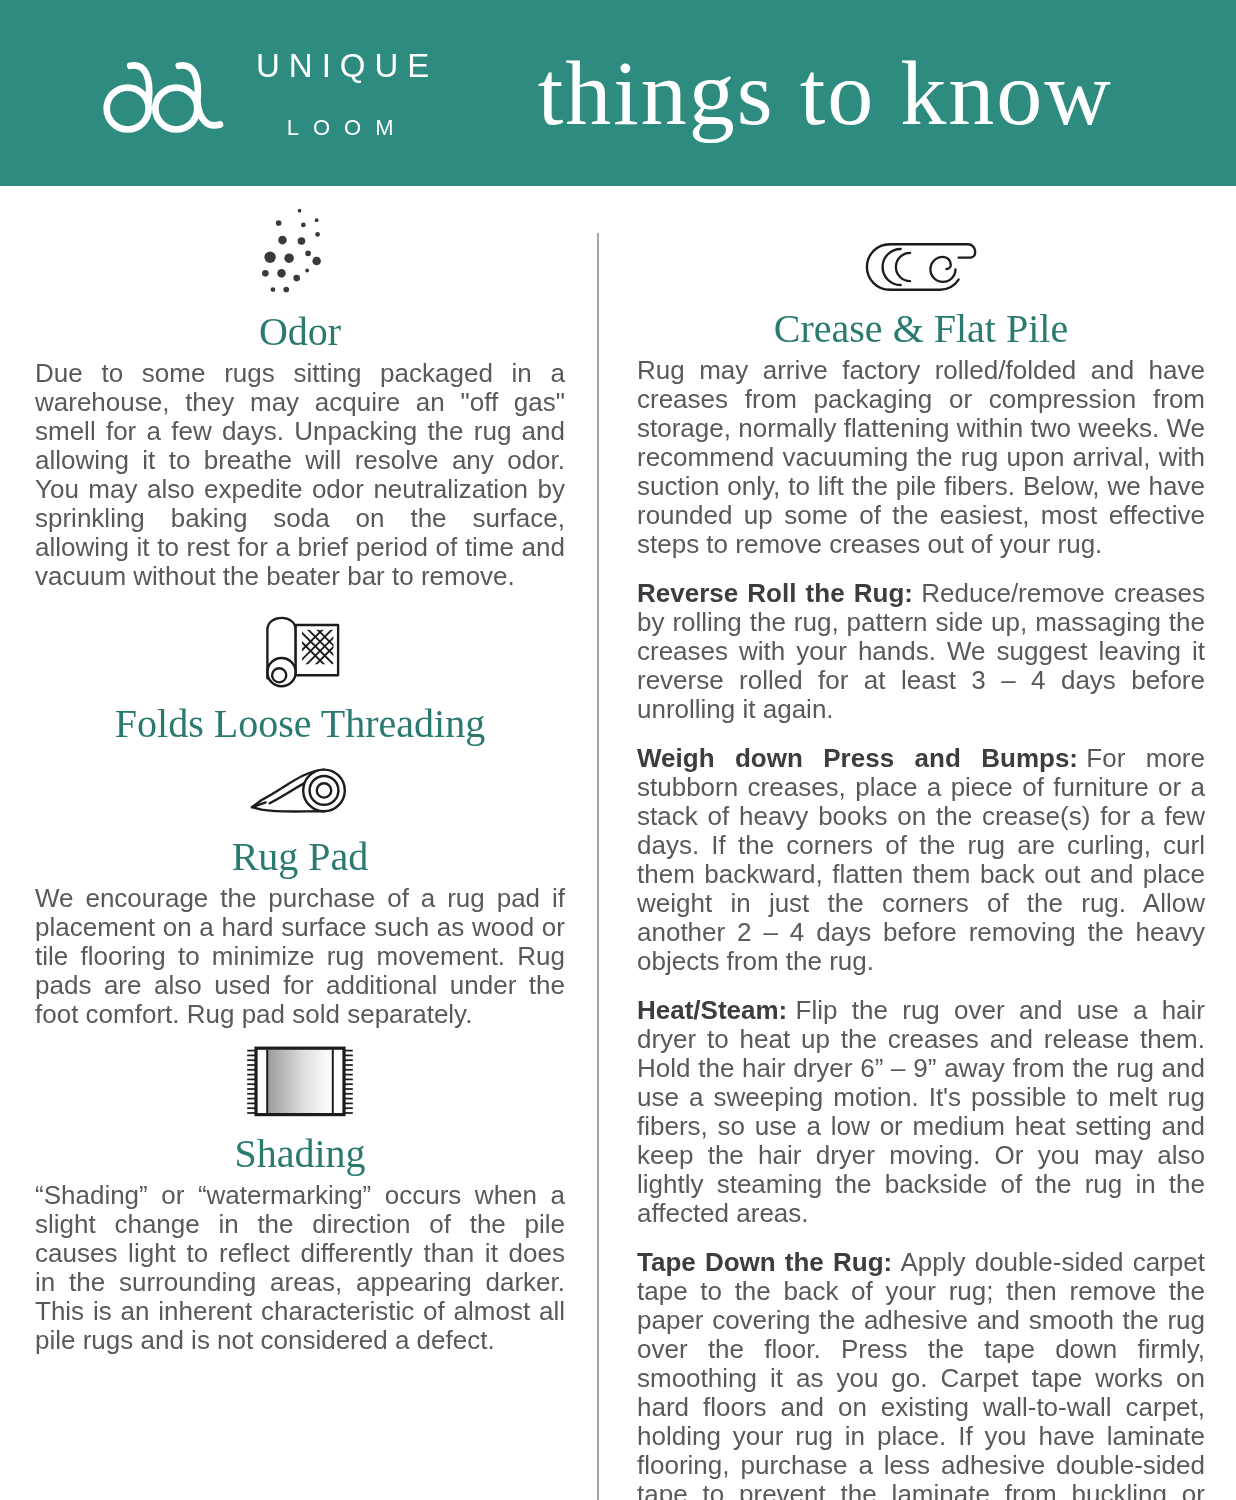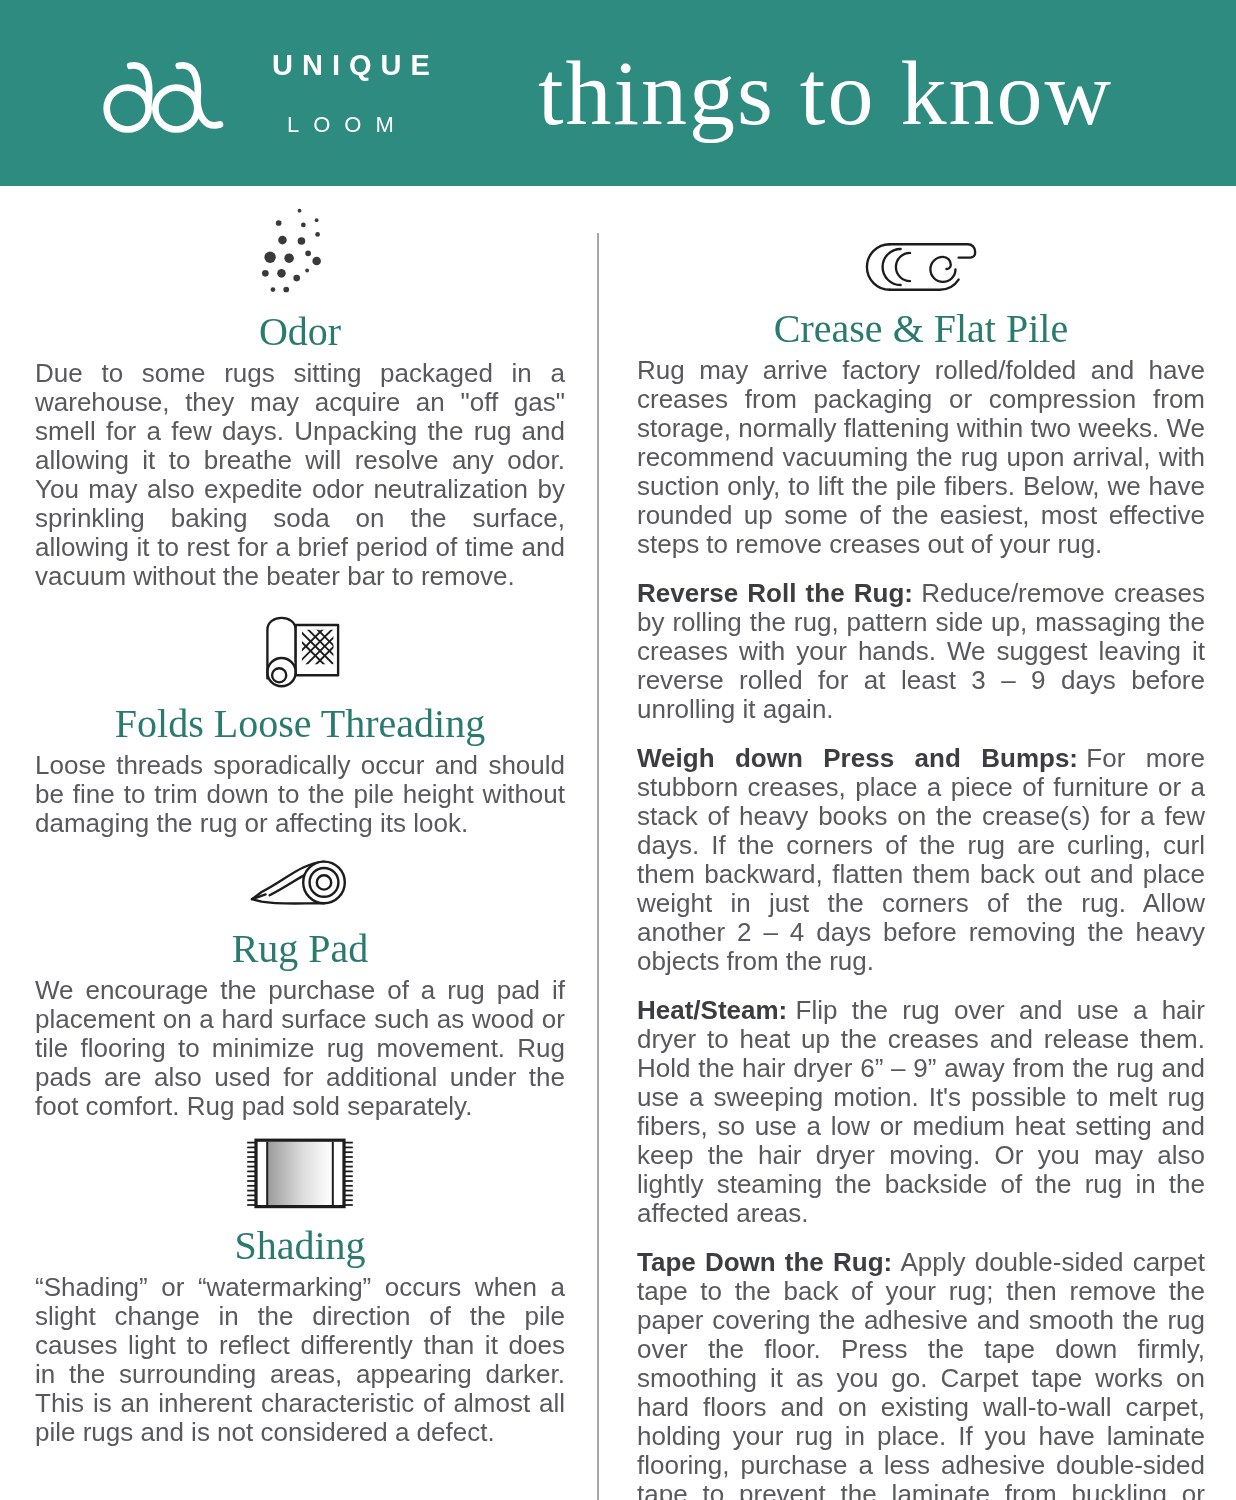--- a/index.html
+++ b/index.html
@@ -10,21 +10,21 @@
     font-family:"Liberation Sans", sans-serif;
   }
   
   .masthead {
     position:relative; width:100%; height:186px; background:#2d8b80;
     display:flex; align-items:center;
   }
   .brand { display:flex; align-items:center; gap:26px; padding-left:100px; flex:0 0 auto; }
   .brand svg { display:block; }
   .brand-text { color:#ffffff; text-align:center; }
-  .brand-line1 { font-size:29px; letter-spacing:9px; line-height:1.25; font-weight:700;margin-left:16px; }
+  .brand-line1 { font-size:33px; letter-spacing:9px; line-height:1.25; font-weight:400; }
   .brand-line2 { font-size:22px; letter-spacing:14px; line-height:1.25; font-weight:400;margin-top:28px; }
   .sheet-title {
     flex:1 1 auto; text-align:center; color:#ffffff;
     font-family:"Liberation Serif", serif; font-weight:400;
     font-size:92px; letter-spacing:2px; padding-right:24px;
     line-height:1;
   }
   
   .content { position:relative; width:100%; height:1238px; }
   .divider {
@@ -132,21 +132,20 @@
                 <line x1="64" y1="30" x2="114" y2="80"></line>
                 <line x1="76" y1="30" x2="126" y2="80"></line>
               <line x1="40" y1="80" x2="90" y2="30"></line>
                 <line x1="52" y1="80" x2="102" y2="30"></line>
                 <line x1="64" y1="80" x2="114" y2="30"></line>
                 <line x1="76" y1="80" x2="126" y2="30"></line>
             </g>
           </svg>
         </div>
         <h2 class="sec-heading">Folds Loose Threading</h2>
-        <p class="para">Loose threads sporadically occur and should be fine to trim down to the pile height without damaging the rug or affecting its look.</p>
       </div>
 
       <div class="blk-rugpad">
         <div class="icon-wrap">
           <svg width="118" height="68" viewBox="0 0 140 85">
             <g class="ic">
               <path d="M100 17 C70 20 52 40 22 55 L10 64 L22 67 C45 71 70 69 100 69"></path>
               <path d="M100 25 C78 28 62 44 32 59"></path>
               <path d="M10 64 L27 58"></path>
               <circle cx="100" cy="43" r="26" fill="#ffffff"></circle>
@@ -224,21 +223,21 @@
               <path d="M40 66 h64 a29 29 0 0 0 24 -13"></path>
               <path d="M124 40 a16 16 0 1 1 -16 -16 a10 10 0 0 1 10 10 a5.5 5.5 0 0 1 -5.5 5.5"></path>
             </g>
           </svg>
         </div>
         <h2 class="sec-heading">Crease &amp; Flat Pile</h2>
 
         <p class="para">Rug may arrive factory rolled/folded and have creases from packaging or compression from storage, normally flattening within two weeks. We recommend vacuuming the rug upon arrival, with suction only, to lift the pile fibers. Below, we have rounded up some of the easiest, most effective steps to remove creases out of your rug.</p>
 
         <p class="para gap">
-          <strong class="lead">Reverse Roll the Rug:</strong><span>Reduce/remove creases by rolling the rug, pattern side up, massaging the creases with your hands. We suggest leaving it reverse rolled for at least 3 – 9 days before unrolling it again.</span>
+          <strong class="lead">Reverse Roll the Rug:</strong><span>Reduce/remove creases by rolling the rug, pattern side up, massaging the creases with your hands. We suggest leaving it reverse rolled for at least 3 – 4 days before unrolling it again.</span>
         </p>
 
         <p class="para gap">
           <strong class="lead">Weigh down Press and Bumps:</strong><span>For more stubborn creases, place a piece of furniture or a stack of heavy books on the crease(s) for a few days. If the corners of the rug are curling, curl them backward, flatten them back out and place weight in just the corners of the rug. Allow another 2 – 4 days before removing the heavy objects from the rug.</span>
         </p>
 
         <p class="para gap">
           <strong class="lead">Heat/Steam:</strong><span>Flip the rug over and use a hair dryer to heat up the creases and release them. Hold the hair dryer 6” – 9” away from the rug and use a sweeping motion. It's possible to melt rug fibers, so use a low or medium heat setting and keep the hair dryer moving. Or you may also lightly steaming the backside of the rug in the affected areas.</span>
         </p>
 

